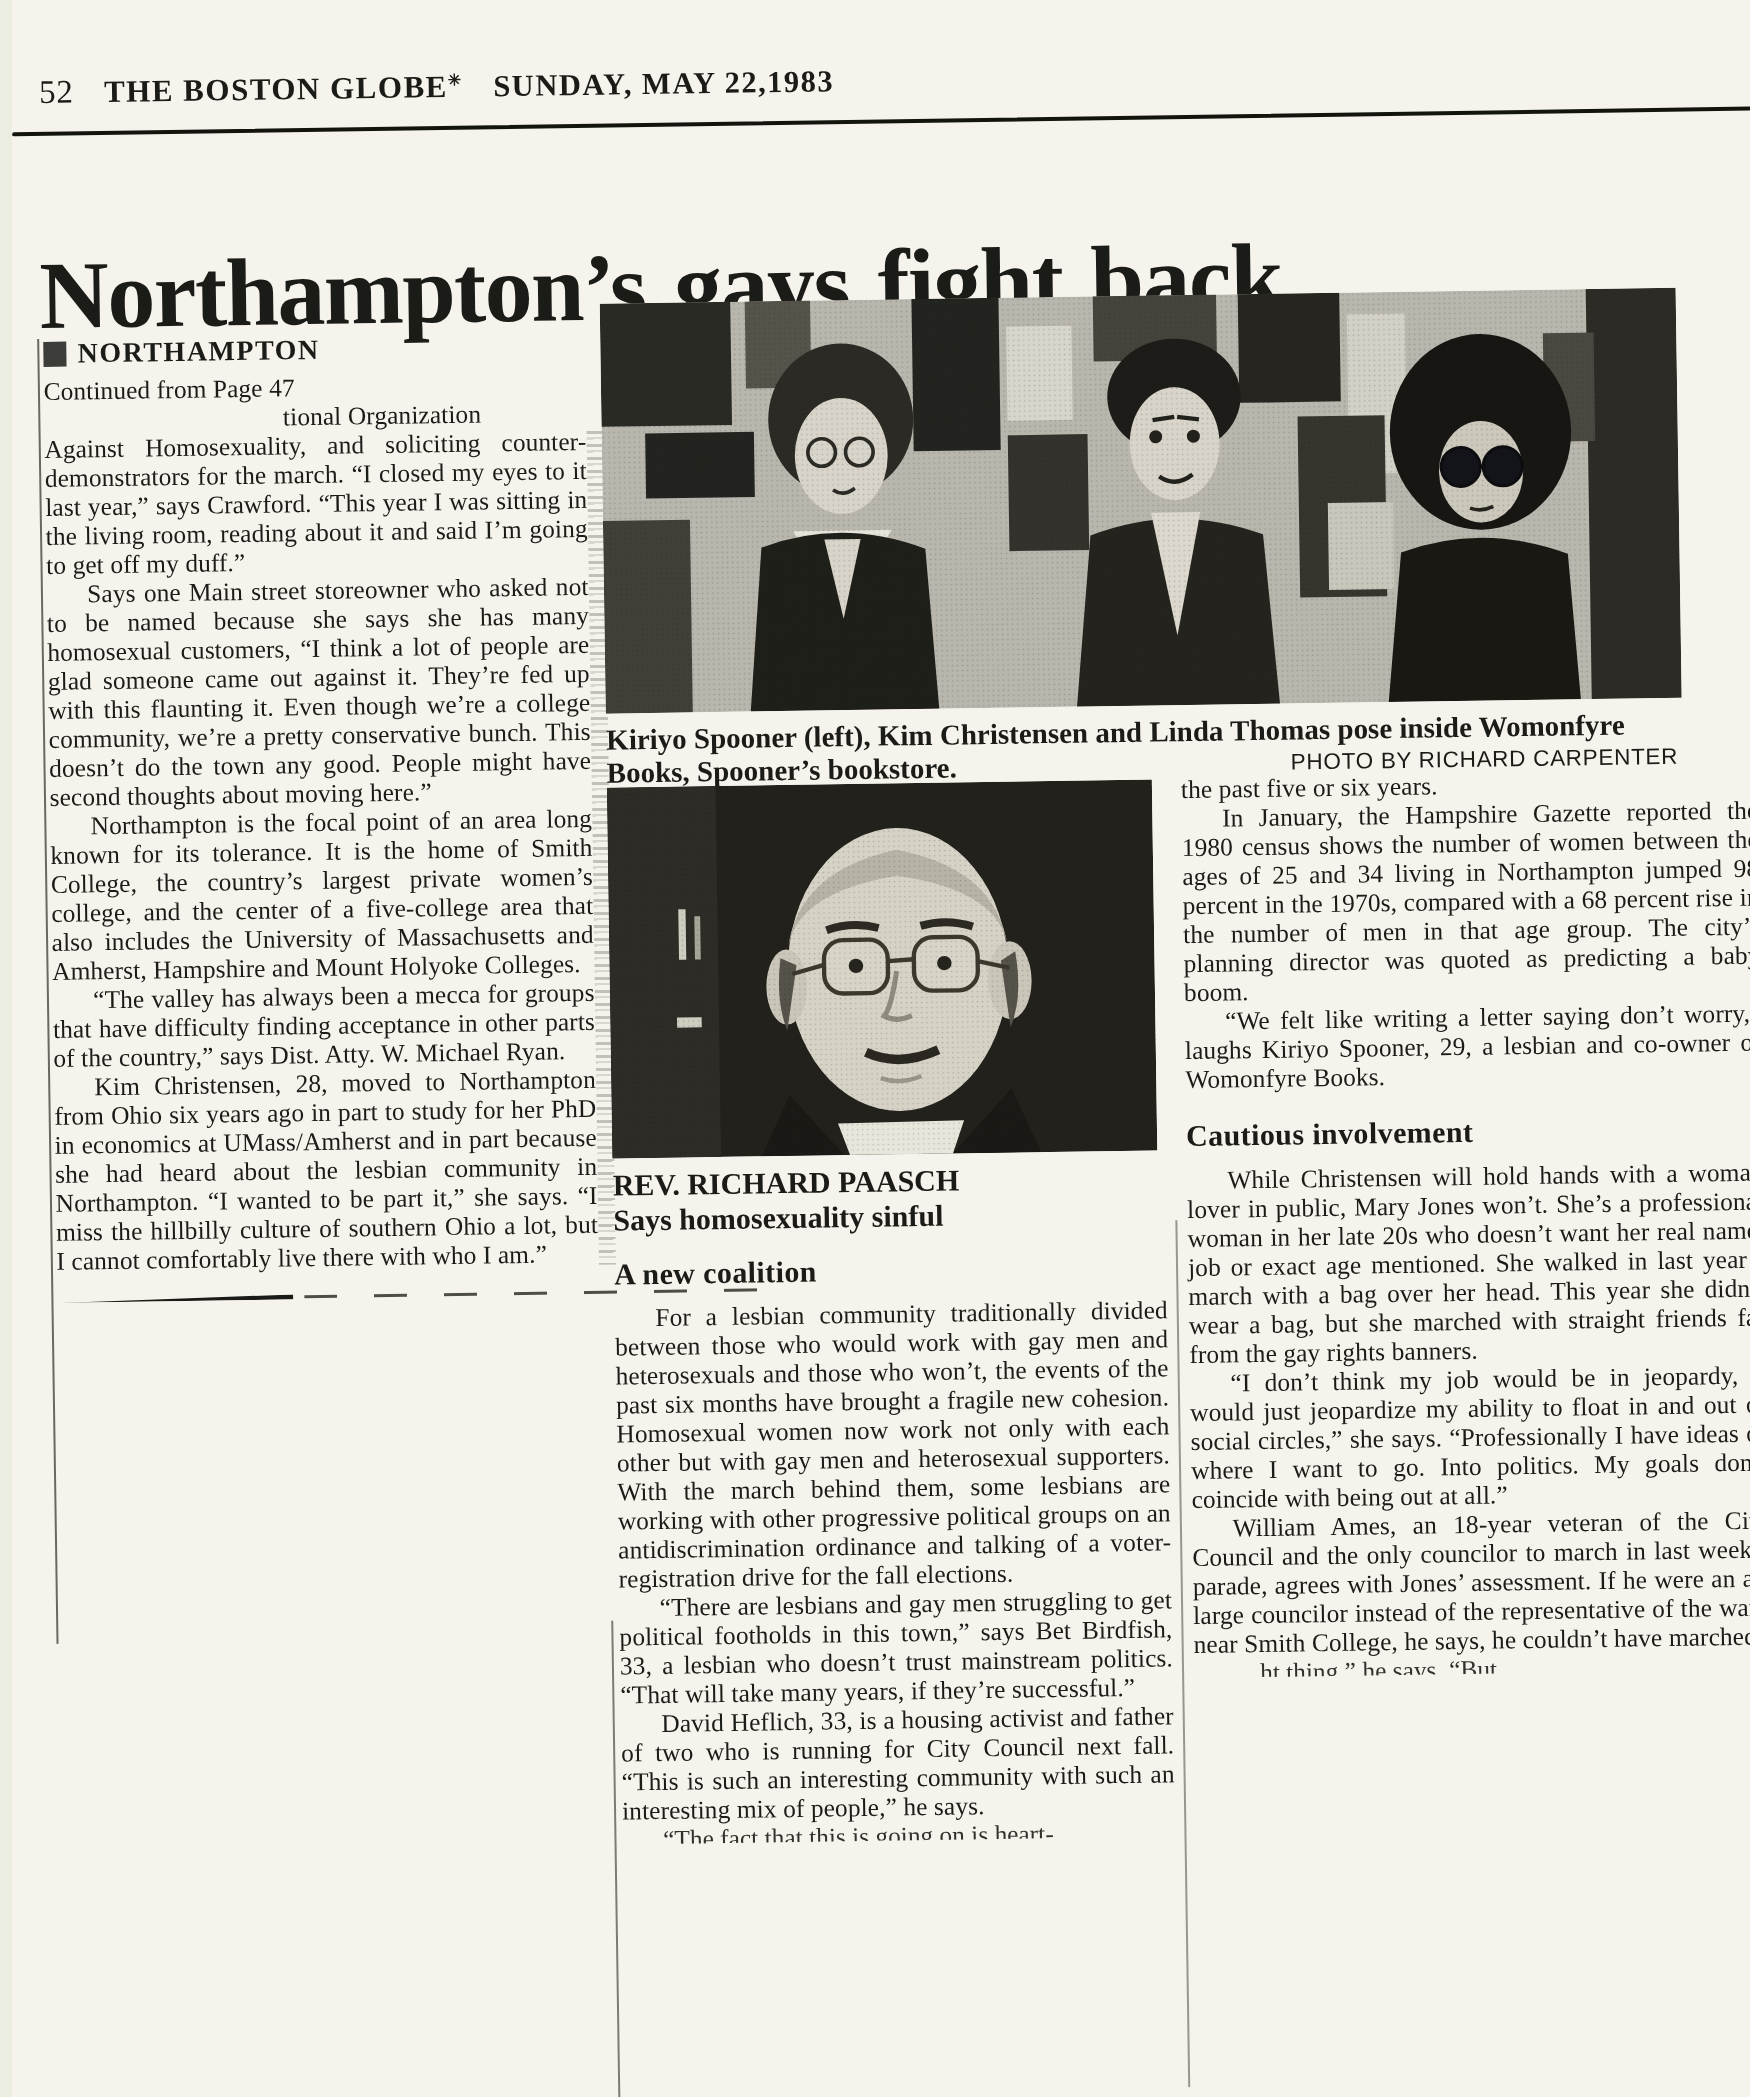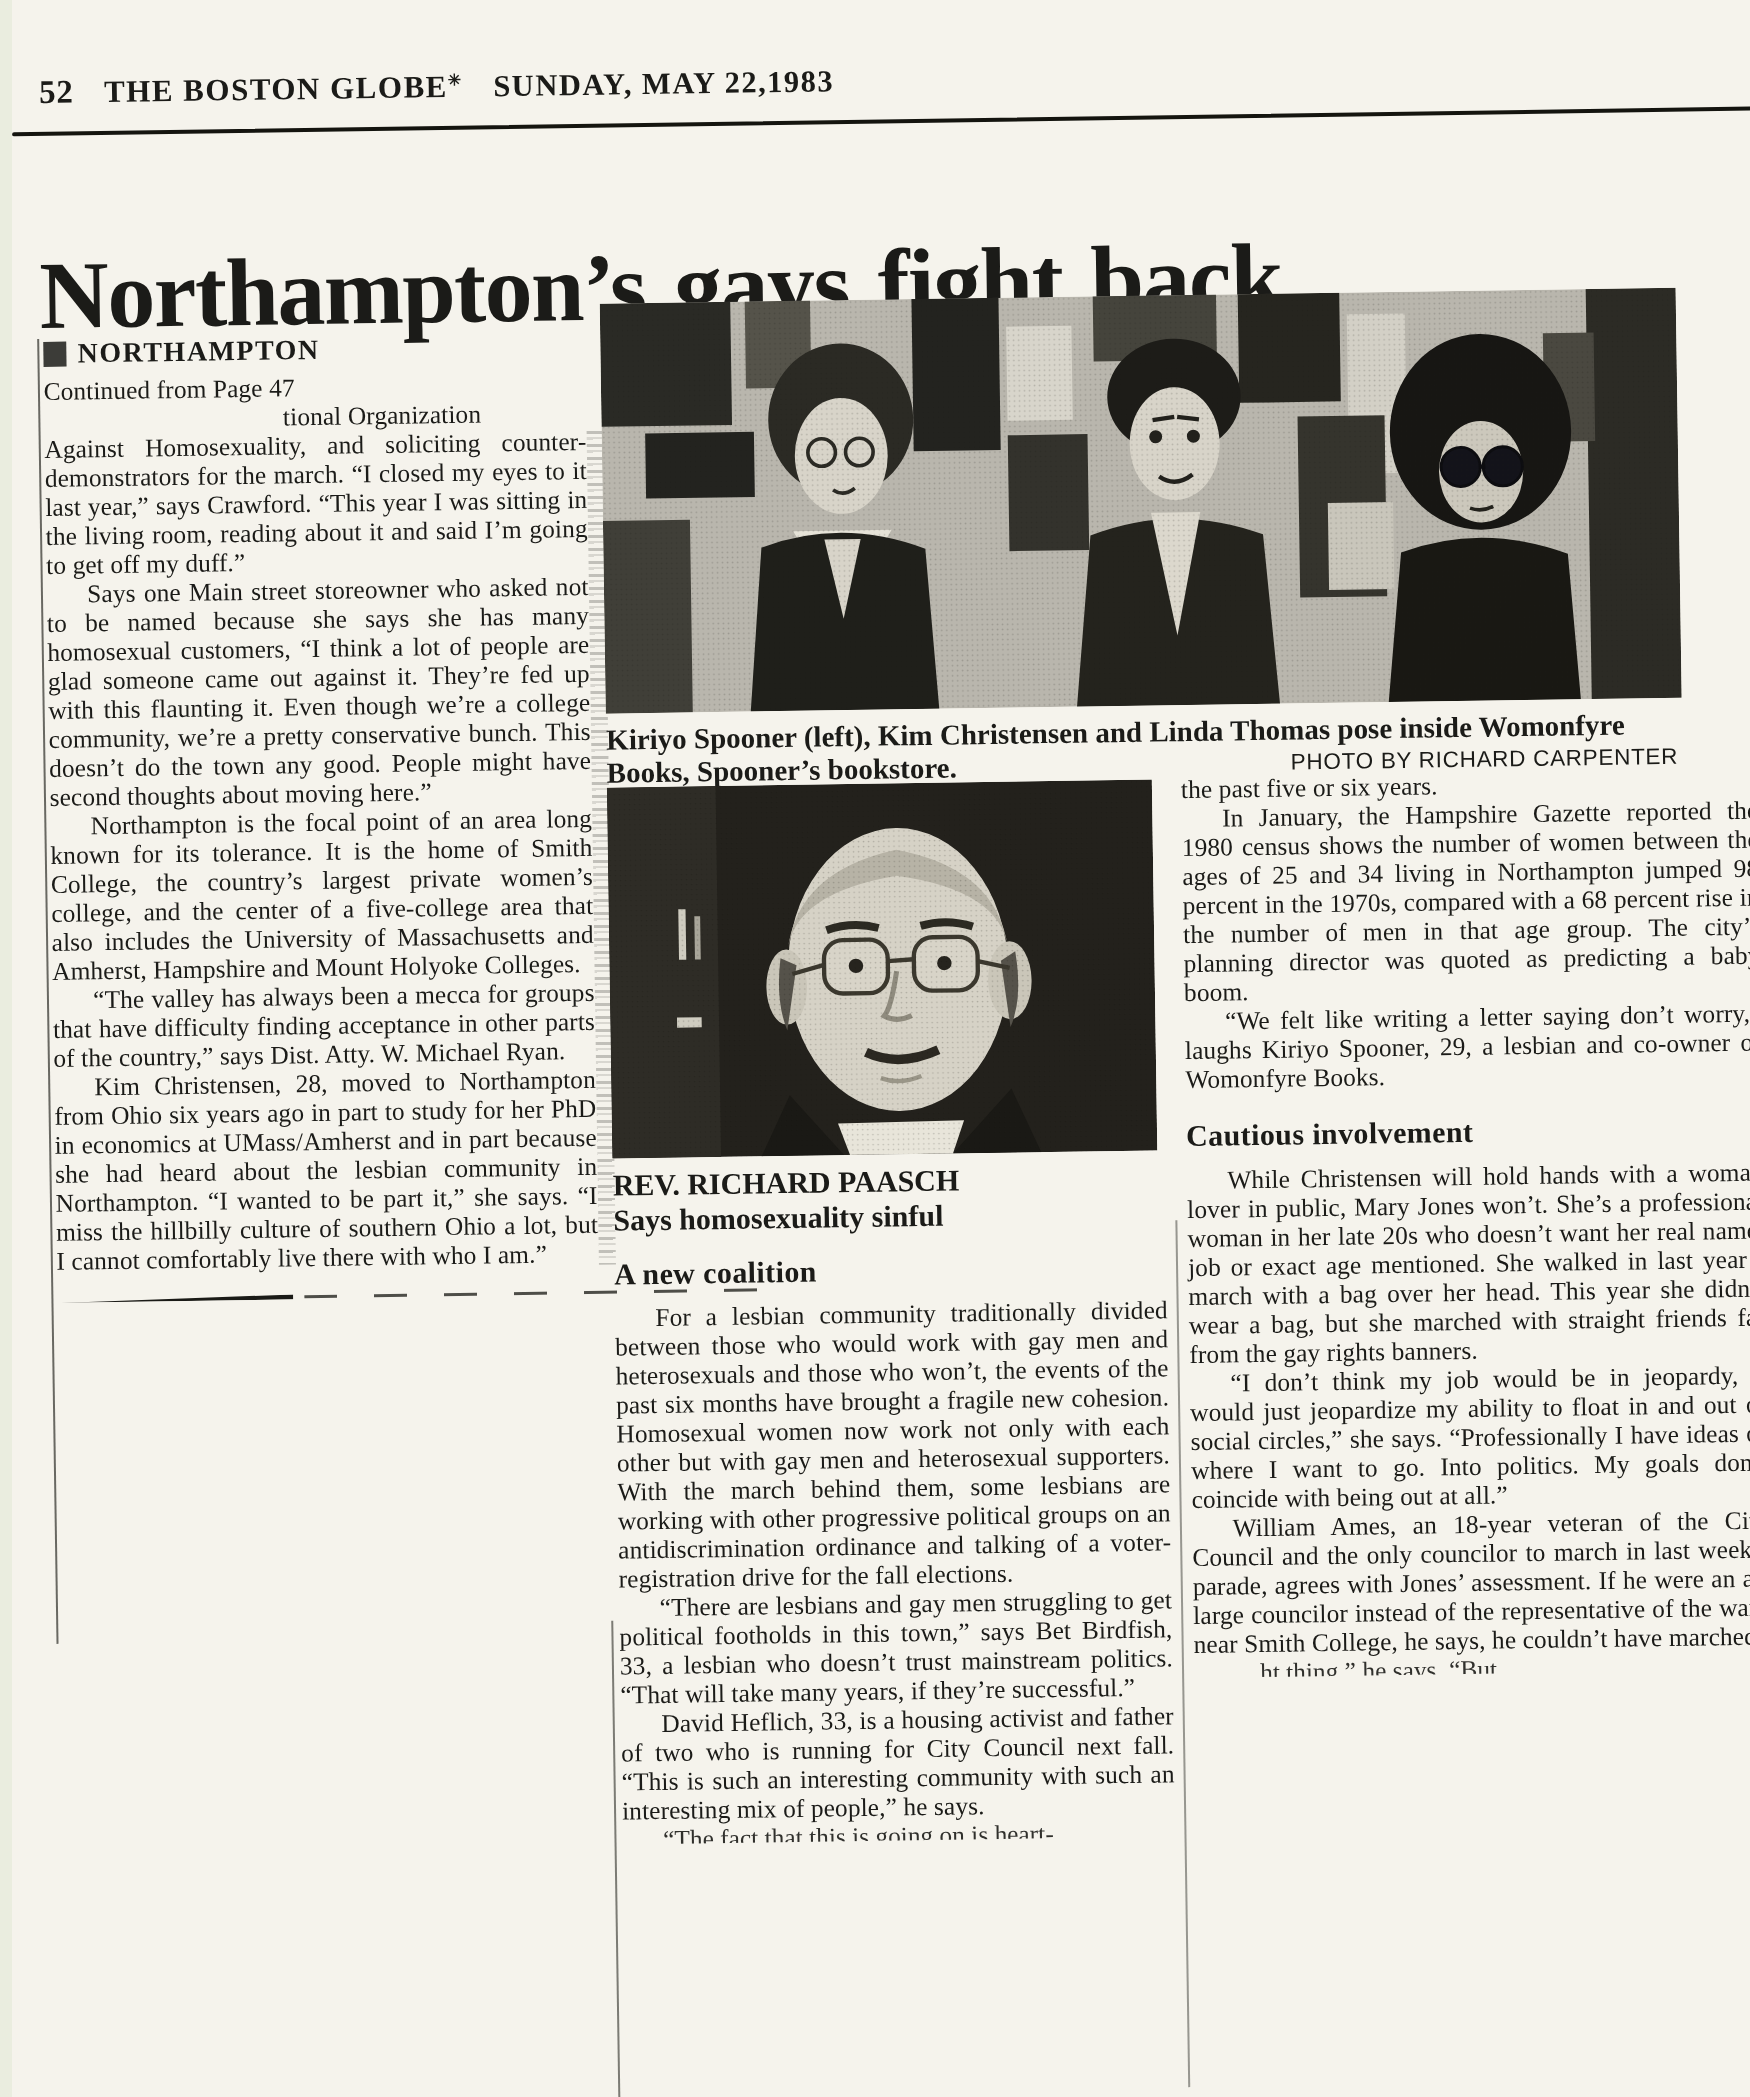--- a/index.html
+++ b/index.html
@@ -7,21 +7,21 @@
     position:relative;width:1750px;height:2097px;overflow:hidden;
     background:#f5f3ec;
     font-family:"Liberation Serif",serif;color:#1b1b18;
   }
   .edge-tint{position:absolute;left:0;top:0;width:11.6px;height:100%;background:#e3ead8;opacity:.65;}
   .skew{position:absolute;left:0;top:0;width:1750px;height:2097px;
     transform:translate(10.2px,4.4px) rotate(-0.85deg);transform-origin:0 0;}
 
   
   .header{position:absolute;left:27.6px;top:70px;display:flex;align-items:baseline;gap:30.5px;white-space:nowrap;}
-  .pageno{font-size:33px;font-weight:700;letter-spacing:0.7px;}
+  .pageno{font-size:33px;font-weight:400;letter-spacing:0.7px;}
   .masthead{font-size:31px;font-weight:700;letter-spacing:1.5px;}
   .masthead sup{font-size:16px;}
   .issuedate{font-size:30.5px;font-weight:600;letter-spacing:1.5px;}
   .header-rule{position:absolute;left:0;top:128px;width:1750px;height:4.4px;background:#14140f;border-radius:2.2px;}
 
   
   .headline{position:absolute;left:25px;top:178px;width:1668px;
     font-size:96px;font-weight:700;letter-spacing:-1.5px;word-spacing:5.8px;line-height:1.05;}
 
   

